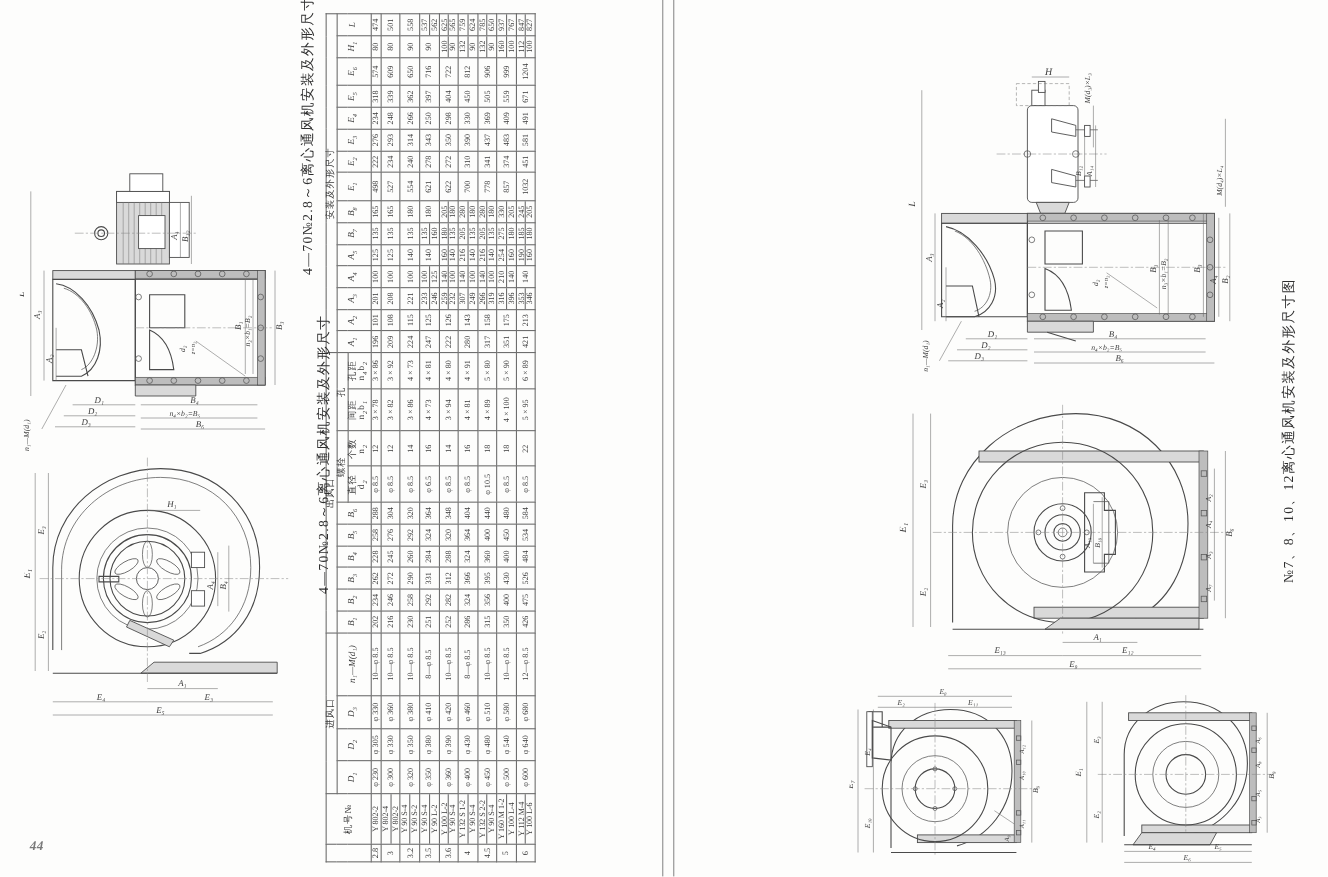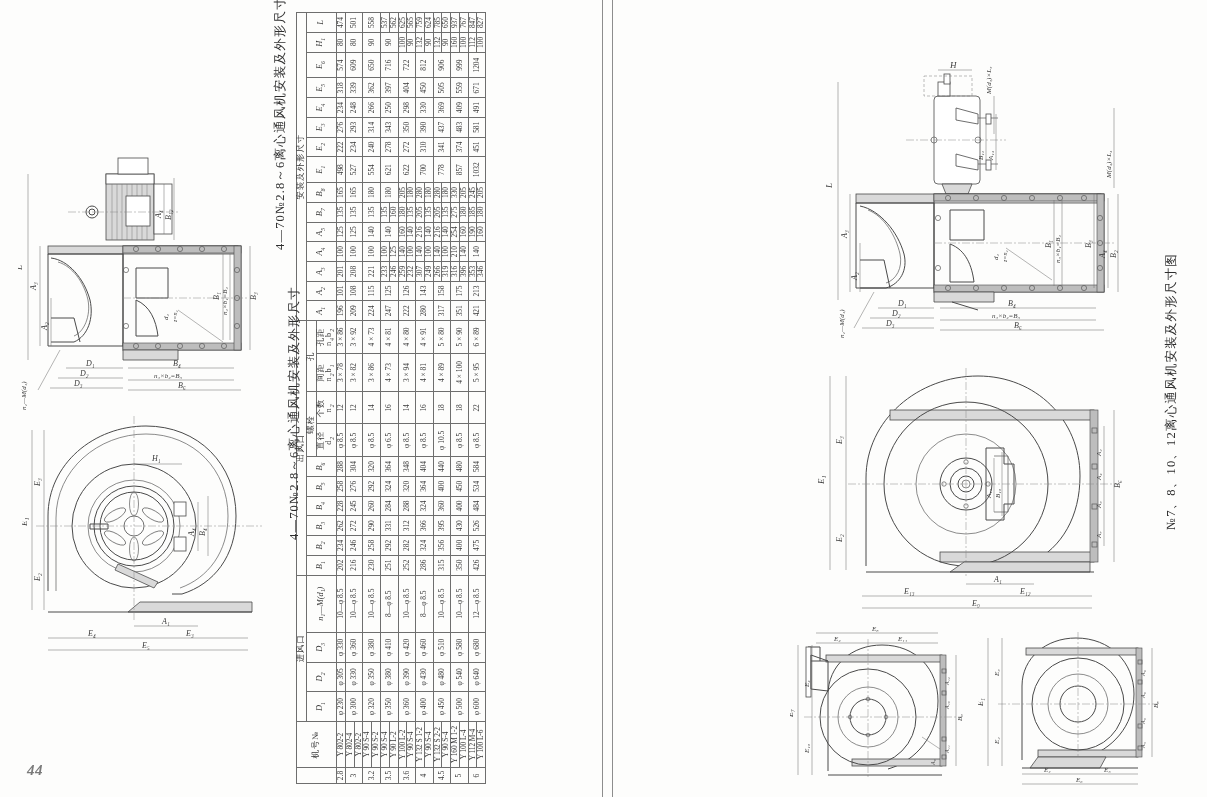--- a/index.html
+++ b/index.html
@@ -20,21 +20,21 @@
     top: 0; bottom: 0;
     width: 1px;
     background: #8d8d8d;
   }
   .gutter.g1 { left: 602px; }
   .gutter.g2 { left: 612px; }
 
   .page-number {
     position: absolute;
     left: 27px; top: 762px;
-    font-size: 15px;
+    font-size: 12px;
     font-style: italic;
     font-weight: bold;
     color: #7a7a7a;
     letter-spacing: 0.5px;
     font-family: Liberation Serif, serif;
   }
 
   
   .rot-table-wrap {
     position: absolute;
@@ -979,21 +979,21 @@
         <line x1="148" y1="240" x2="274" y2="240"></line>
         <line x1="44" y1="252" x2="274" y2="252"></line>
       </g>
       <text x="176" y="226" font-size="8">A₁</text>
       <text x="86" y="238" font-size="8">E₁₃</text>
       <text x="202" y="238" font-size="8">E₁₂</text>
       <text x="154" y="250" font-size="8">E₉</text>
     </svg>
   </div>
 
-  <div class="draw" style="left:790px; top:625px;">
+  <div class="draw" style="left:772px; top:625px;">
     <svg width="185" height="165" viewBox="0 0 185 165">
       <path class="ln" d="M38 146 L38 70 C38 40 62 20 92 20 C126 20 148 44 148 76 C148 110 126 136 98 144"></path>
       <rect class="fillg" x="36" y="30" width="116" height="7"></rect>
       <rect class="fillg" x="62" y="134" width="90" height="7"></rect>
       <rect class="hatch" x="150" y="30" width="6" height="111"></rect>
 
       <path class="ln" d="M38 36 L18 36 L18 22 L30 22 L30 36"></path>
       <rect class="fillw" x="16" y="22" width="5" height="50"></rect>
       <path class="ln" d="M21 30 L38 36 L38 66 L21 64 Z"></path>
 

